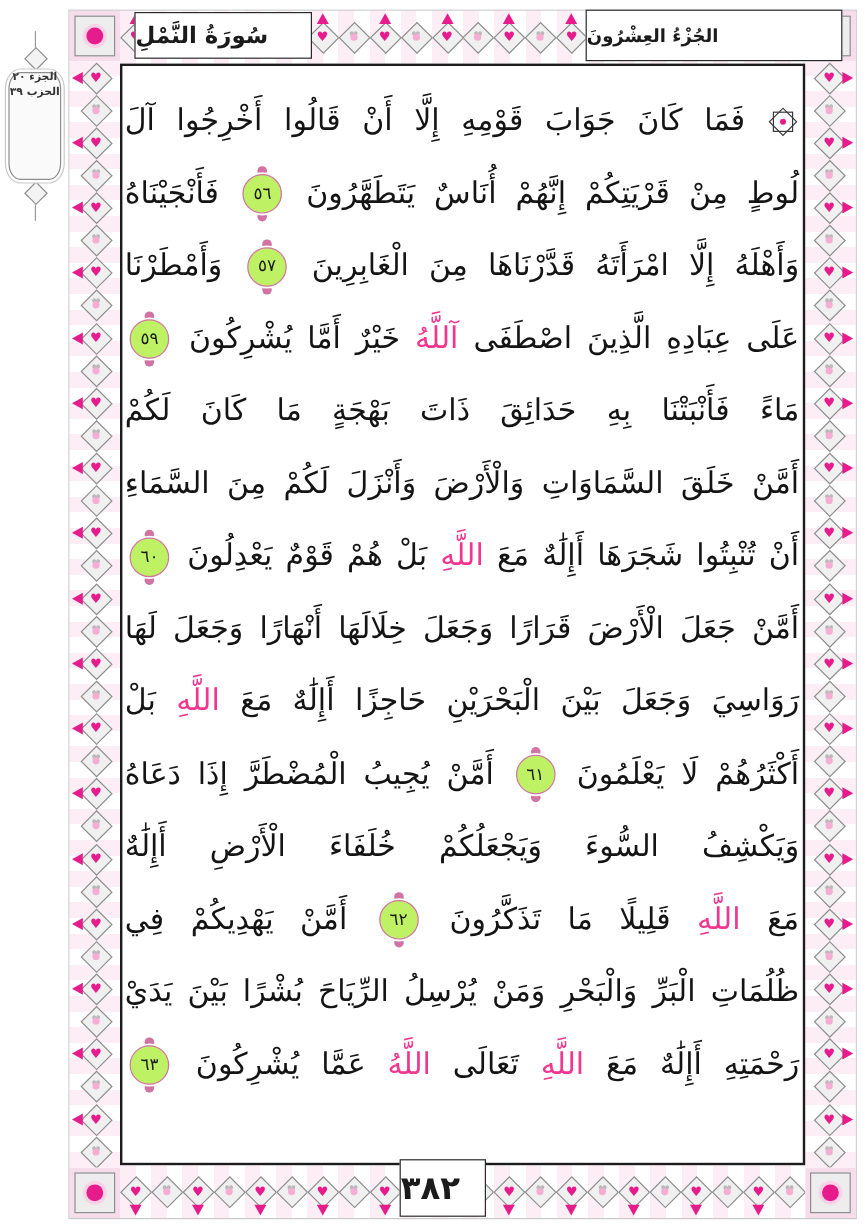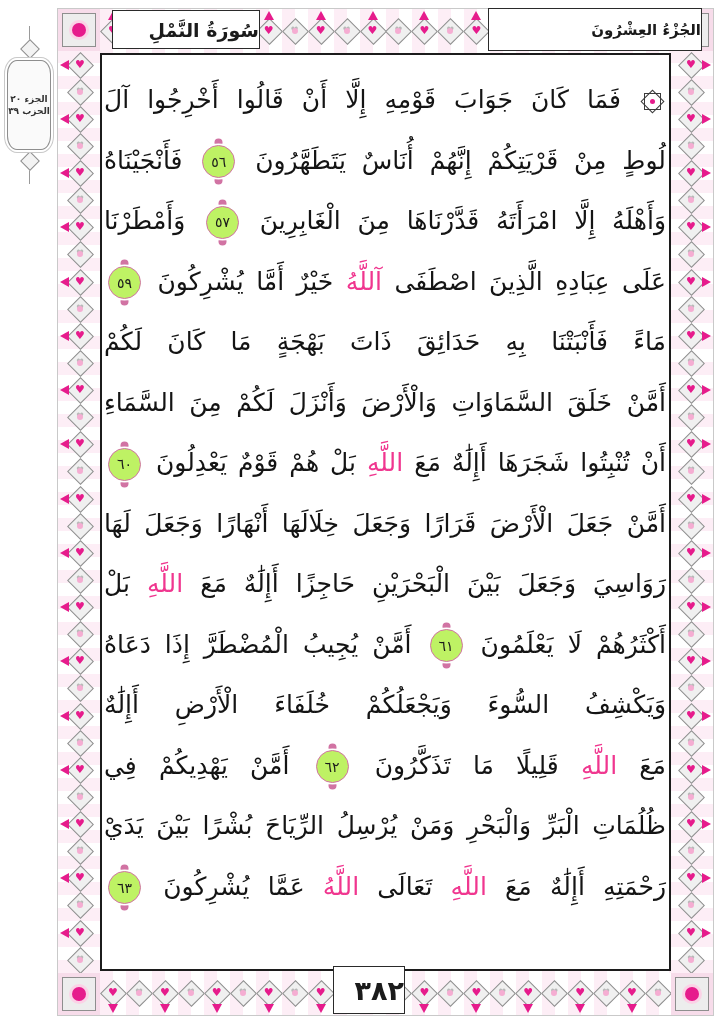--- a/index.html
+++ b/index.html
@@ -45,35 +45,35 @@
     background:#e61c8c;left:50%;top:50%;transform:translate(-50%,-50%);box-shadow:0 0 0 3px #fbd2e6;}
   .corner.tl{left:0;top:0;} .corner.tr{right:0;top:0;}
   .corner.bl{left:0;bottom:0;} .corner.br{right:0;bottom:0;}
 
   
   .inner-frame{position:absolute;left:42px;top:44px;right:42px;bottom:44px;
     border:2px solid #1c1c1c;background:#fff;}
 
   
   .cartouche{position:absolute;background:#fff;border:1.5px solid #2a2a2a;
-    display:flex;align-items:center;justify-content:flex-end;z-index:5;
+    display:flex;align-items:center;justify-content:flex-start;z-index:5;
     font-weight:bold;color:#1b1b1b;}
   .surah-box{left:112px;top:10px;width:146px;height:37px;font-size:19px;}
   .juz-box{left:488px;top:8px;width:212px;height:41px;font-size:15px;}
   .pageno-box{left:333px;top:966px;width:70px;height:46px;font-size:27px;}
 
   
   .margin-marker{position:absolute;left:4px;top:40px;width:50px;height:130px;z-index:4;}
   .margin-marker .stem{position:absolute;left:50%;top:-14px;bottom:-14px;width:1px;background:#9a9a9a;}
   .mm-dia{position:absolute;left:50%;width:12px;height:12px;margin-left:-6px;
     border:1px solid #8e8e8e;background:#f3f3f3;transform:rotate(45deg);}
   .mm-dia.t{top:2px;} .mm-dia.b{bottom:2px;}
   .mm-box{position:absolute;left:3px;right:3px;top:20px;bottom:20px;background:#fafafa;
     border:1.5px solid #8e8e8e;border-radius:10px/14px;box-shadow:0 0 0 2px #fff,0 0 0 3px #c9c9c9;
-    display:flex;flex-direction:column;align-items:center;justify-content:center;gap:3px;}
+    display:flex;flex-direction:column;align-items:center;gap:3px;}
   .mm-box span{font-size:9px;font-weight:bold;color:#333;line-height:1;white-space:nowrap;}
 
   
   .text-area{position:absolute;left:104px;top:70px;width:562px;height:908px;
     direction:rtl;}
   .line{height:60.5px;line-height:60.5px;font-size:25px;color:#141414;
     text-align:justify;text-align-last:justify;white-space:nowrap;font-weight:500;}
   .seg{display:inline;}
   .allah{color:#f0368f;}
   .verse{display:inline-flex;align-items:center;justify-content:center;vertical-align:middle;

